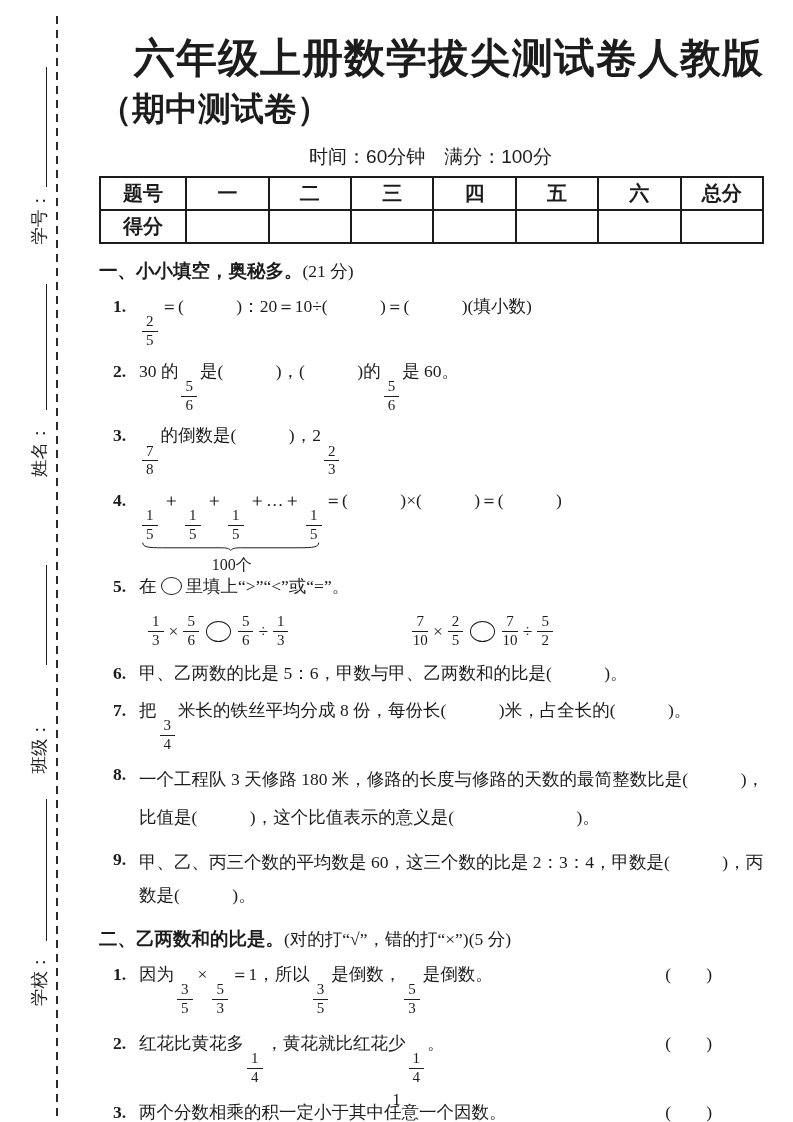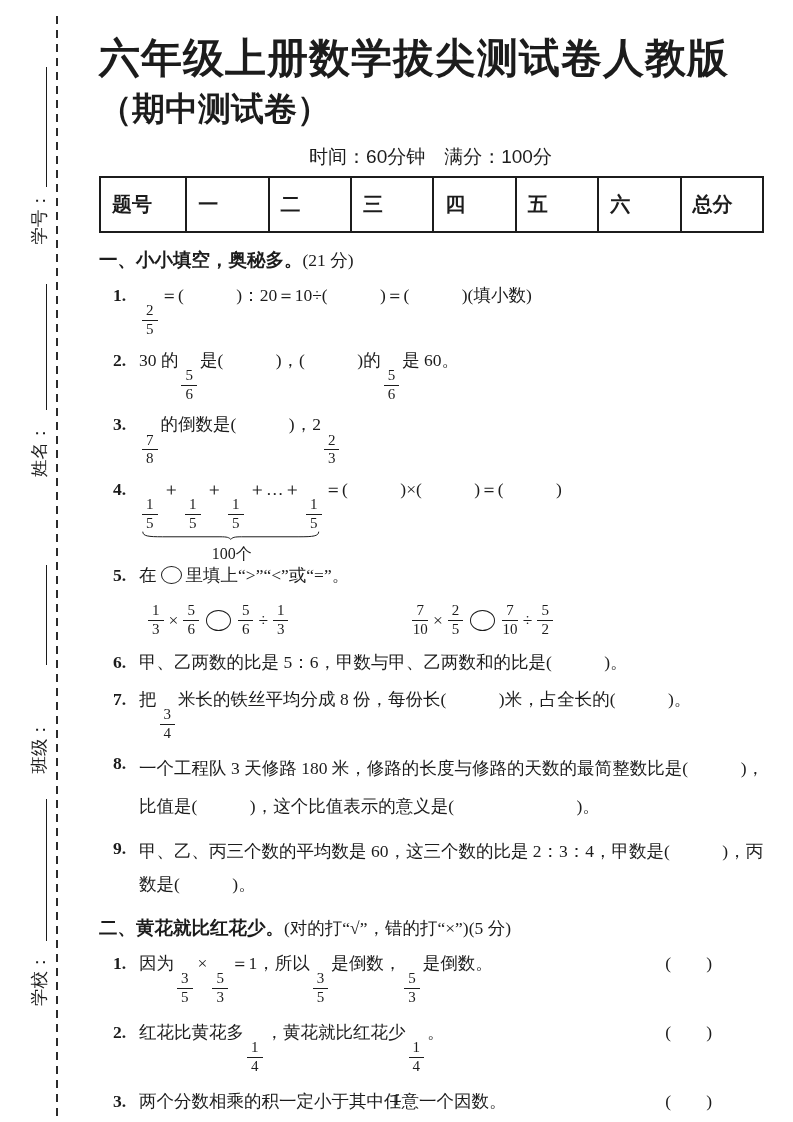--- a/index.html
+++ b/index.html
@@ -14,30 +14,30 @@
   .sidebar{position:absolute;left:22px;top:1012px;width:970px;height:34px;line-height:34px;
     transform:rotate(-90deg);transform-origin:0 0;white-space:nowrap;
     font-family:"Liberation Sans","DejaVu Sans",sans-serif;font-size:17.5px;}
   .sline{display:inline-block;height:15px;vertical-align:-2px;border-bottom:1.6px solid #1c1c1c;}
   .fld1{margin-left:6px}.l1{width:142px;margin-left:12px}
   .fld2{margin-left:26px}.l2{width:100px;margin-left:56px}
   .fld3{margin-left:88px}.l3{width:126px;margin-left:14px}
   .fld4{margin-left:40px}.l4{width:120px;margin-left:5px}
   
   .main{position:absolute;left:99px;top:26px;width:665px;}
-  .title{text-align:left;font-family:"Liberation Sans","DejaVu Sans",sans-serif;
+  .title{text-align:right;font-family:"Liberation Sans","DejaVu Sans",sans-serif;
     font-weight:bold;font-size:41px;line-height:1.2;letter-spacing:1px;margin-top:8px;}
   .subtitle{text-align:left;font-family:"Liberation Sans","DejaVu Sans",sans-serif;
     font-weight:bold;font-size:33px;line-height:1.2;margin-top:6px;}
   .info{text-align:center;font-family:"Liberation Sans","DejaVu Sans",sans-serif;
     font-size:19px;margin:15px 2px 6px 0;}
   
   table.score{width:100%;border-collapse:collapse;table-layout:fixed;
     font-family:"Liberation Sans","DejaVu Sans",sans-serif;font-size:20px;font-weight:bold;}
-  table.score td{border:2px solid #1c1c1c;height:31px;padding:11px;}
+  table.score td{border:2px solid #1c1c1c;height:31px;text-align:center;padding:0;}
   table.score col.c0{width:13%;}
   
   .sec-heading{font-family:"Liberation Sans","DejaVu Sans",sans-serif;font-weight:bold;
     font-size:18.5px;margin:14px 0 10px;}
   .sec-heading .sub{font-family:Liberation Serif, serif;font-weight:normal;font-size:17.5px;}
   .q{display:flex;align-items:flex-start;font-size:17.5px;line-height:1.55;
     padding-left:14px;margin-bottom:9px;}
   .qno{flex:none;width:26px;font-weight:bold;}
   .qtext{flex:1;}
   .just{text-align:justify;line-height:2.15;}
@@ -94,20 +94,30 @@
         <tr>
       <td>题号</td>
       <td>一</td>
       <td>二</td>
       <td>三</td>
       <td>四</td>
       <td>五</td>
       <td>六</td>
       <td>总分</td>
     </tr>
+    <tr>
+      <td>得分</td>
+      <td></td>
+      <td></td>
+      <td></td>
+      <td></td>
+      <td></td>
+      <td></td>
+      <td></td>
+    </tr>
   </tbody>
     </table>
 
   <div class="sec-heading"><span>一、小小填空，奥秘多。</span><span class="sub">(21 分)</span></div>
 
   <div class="q">
     <span class="qno">1.</span>
     <span class="qtext"><span class="frac">
           <span class="fn">2</span>
           <span class="fd">5</span>
@@ -220,21 +230,21 @@
   <div class="q">
     <span class="qno">8.</span>
     <span class="qtext just">一个工程队 3 天修路 180 米，修路的长度与修路的天数的最简整数比是(　　　)，比值是(　　　)，这个比值表示的意义是(　　　　　　　)。</span>
   </div>
 
   <div class="q">
     <span class="qno">9.</span>
     <span class="qtext" style="line-height:1.9">甲、乙、丙三个数的平均数是 60，这三个数的比是 2：3：4，甲数是(　　　)，丙数是(　　　)。</span>
   </div>
 
-  <div class="sec-heading"><span>二、黄花就比红花少。</span><span class="sub">(对的打“√”，错的打“×”)(5 分)</span></div>
+  <div class="sec-heading"><span>二、乙两数和的比是。</span><span class="sub">(对的打“√”，错的打“×”)(5 分)</span></div>
 
   <div class="q" style="margin-bottom:13px">
     <span class="qno">1.</span>
     <span class="qtext"><span>因为</span><span class="frac">
           <span class="fn">3</span>
           <span class="fd">5</span>
         </span><span class="op">×</span><span class="frac">
           <span class="fn">5</span>
           <span class="fd">3</span>
         </span><span>＝1，所以</span><span class="frac">

